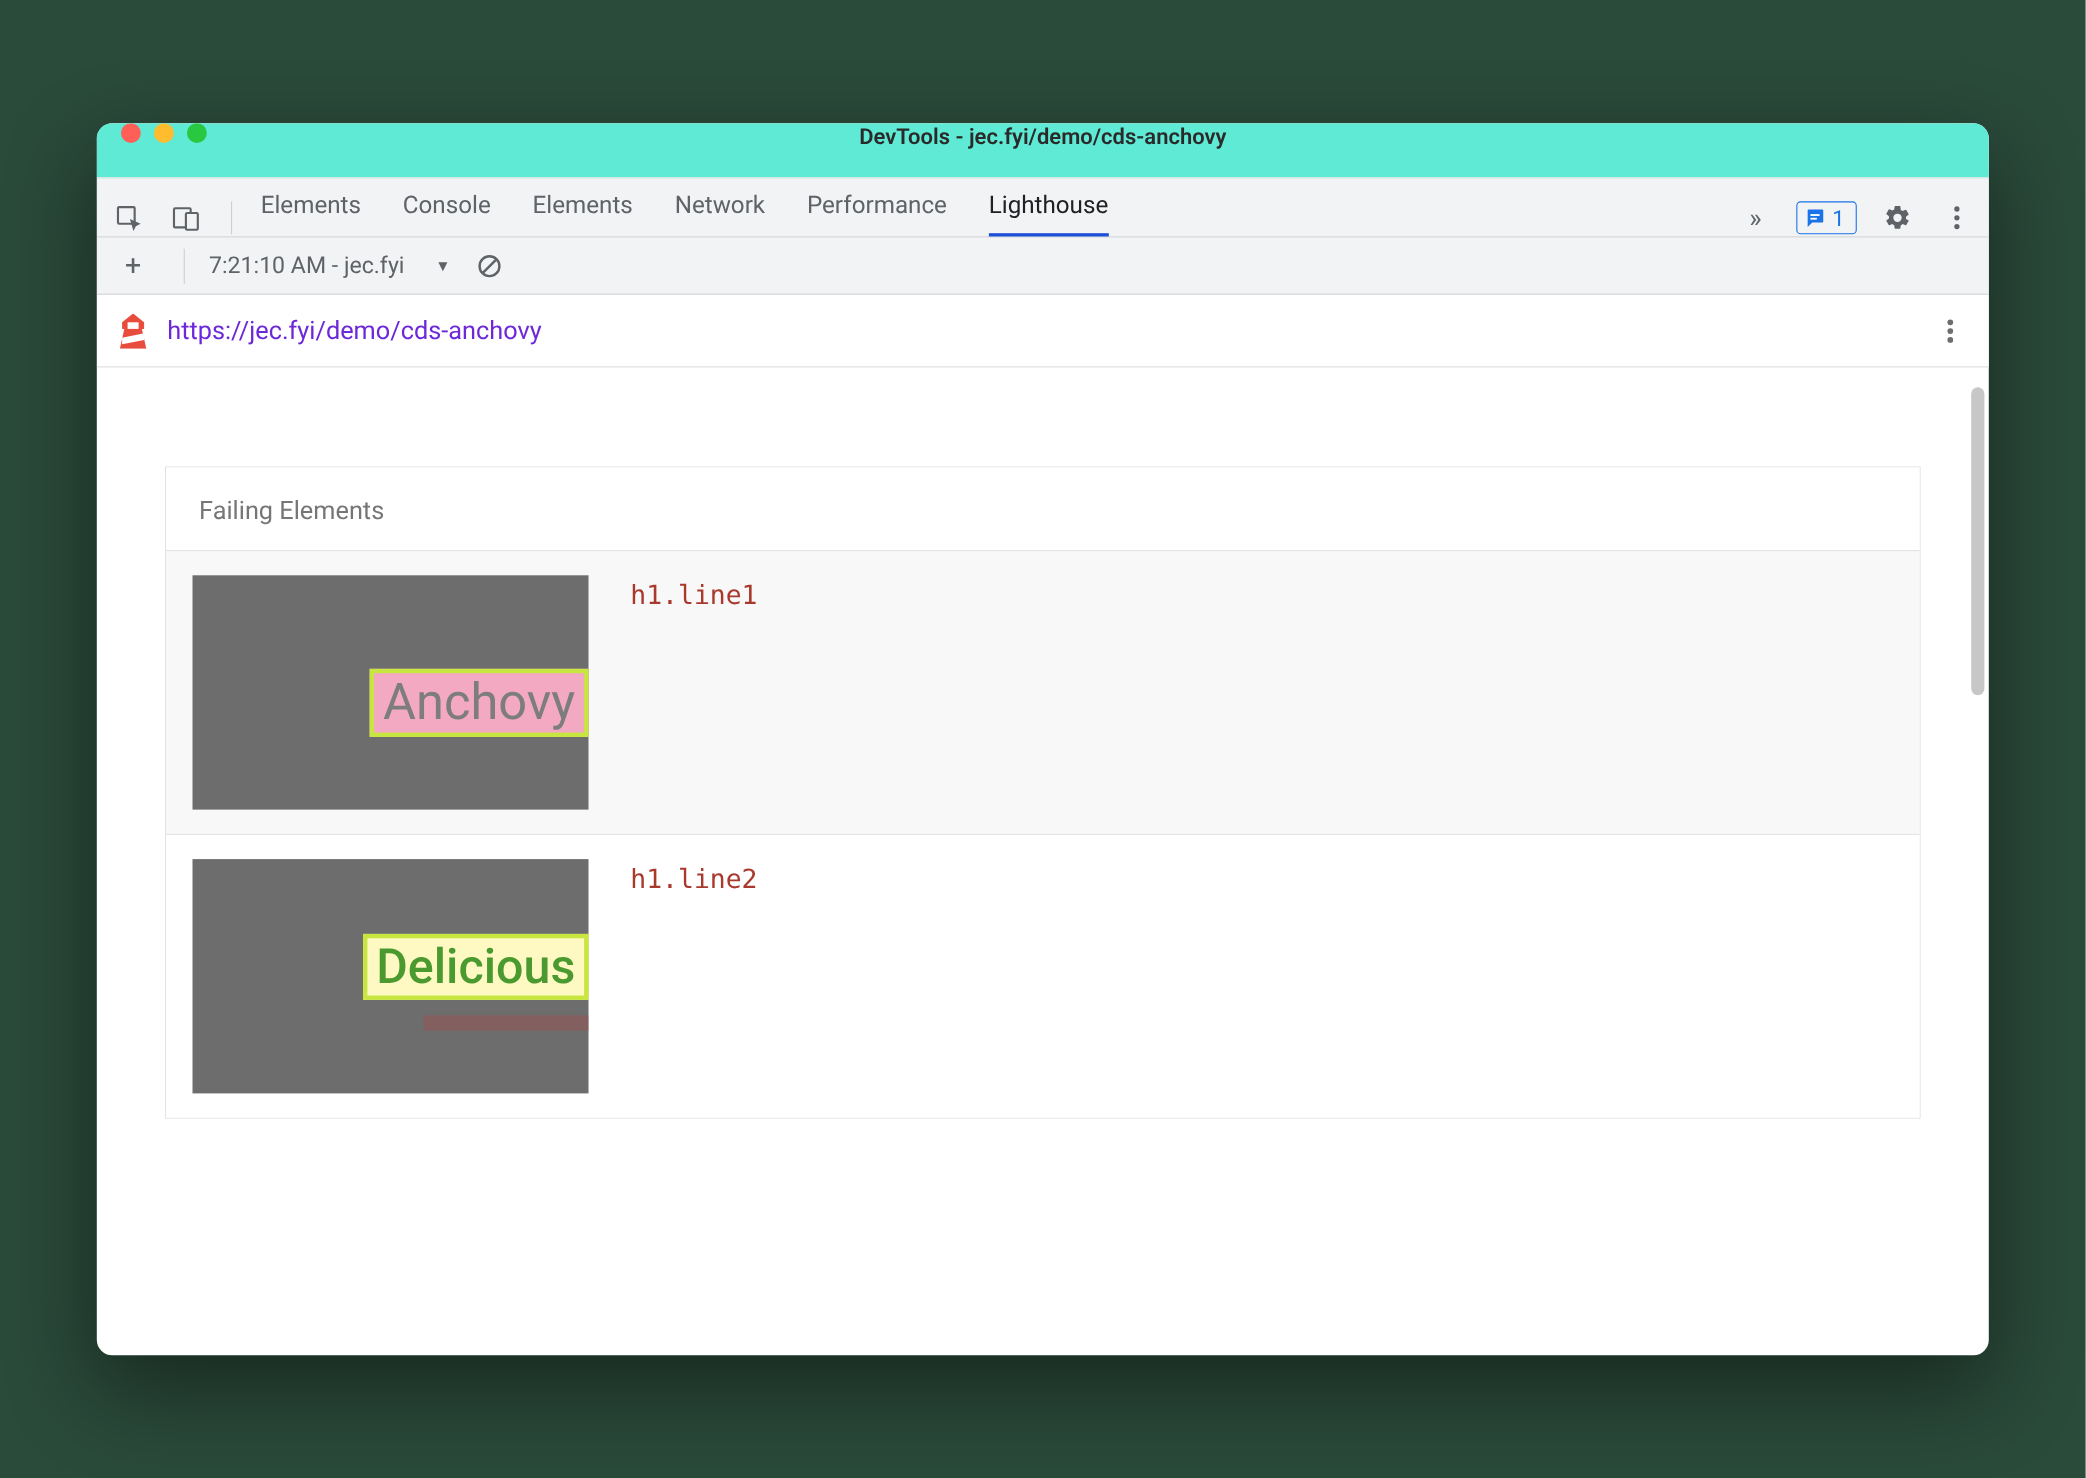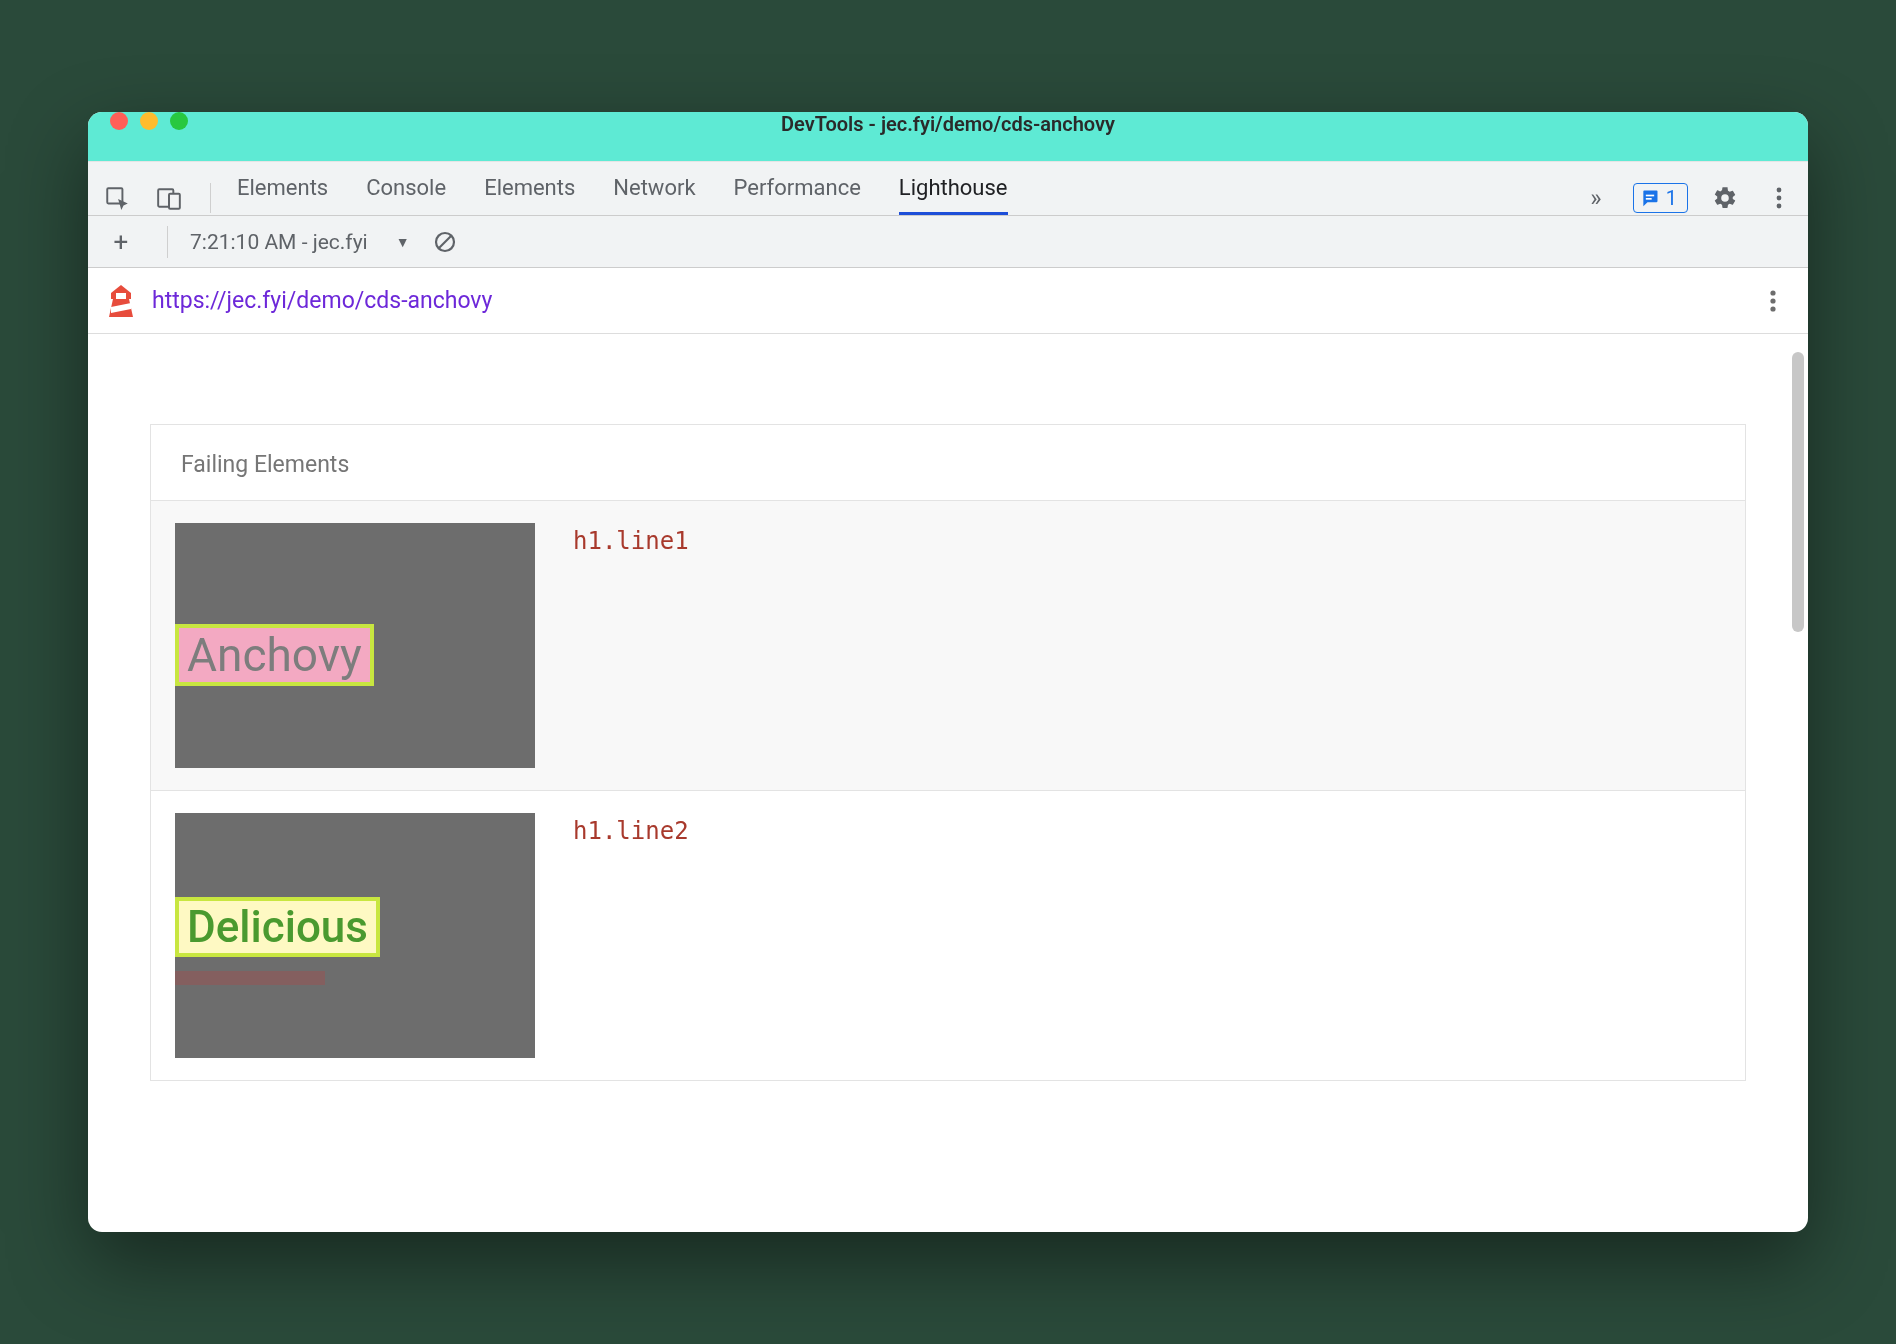--- a/index.html
+++ b/index.html
@@ -185,25 +185,25 @@
     gap: 38px;
     padding: 22px 24px;
     background: #f8f8f8;
     border-top: 1px solid #e3e3e3;
   }
   .failing-row.alt {
     background: #fff;
   }
   .thumb {
     width: 360px;
-    height: 245px;
+    height: 213px;
     background: #6d6d6d;
     position: relative;
     display:flex;
-    align-items:flex-start;
+    align-items:flex-end;
     justify-content:center;
     flex-direction: column;
   }
   .hlbox {
     border: 4px solid #c8e640;
     padding: 0px 8px;
     display:flex;
     align-items:center;
     justify-content:center;
   }

